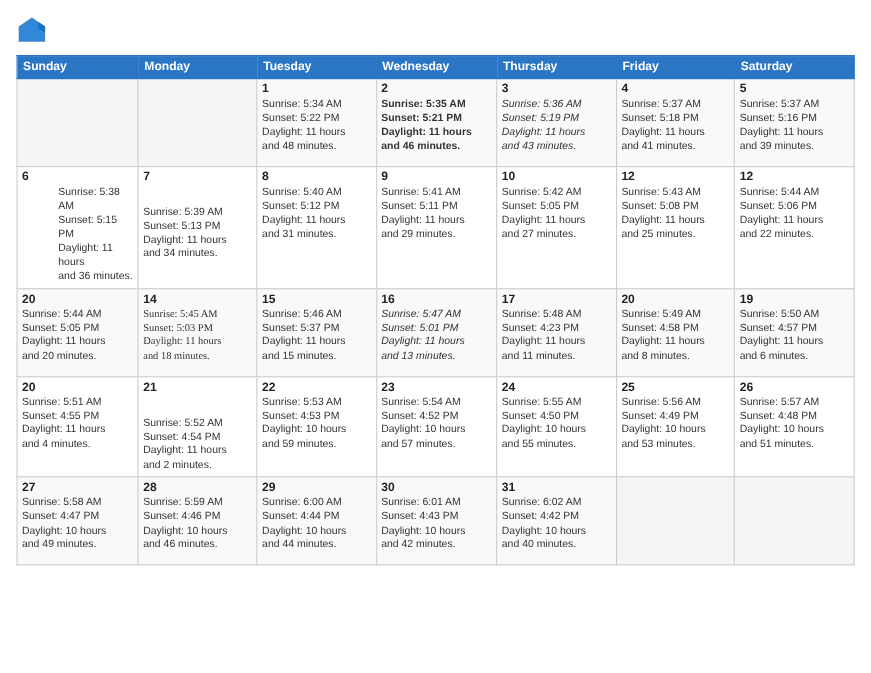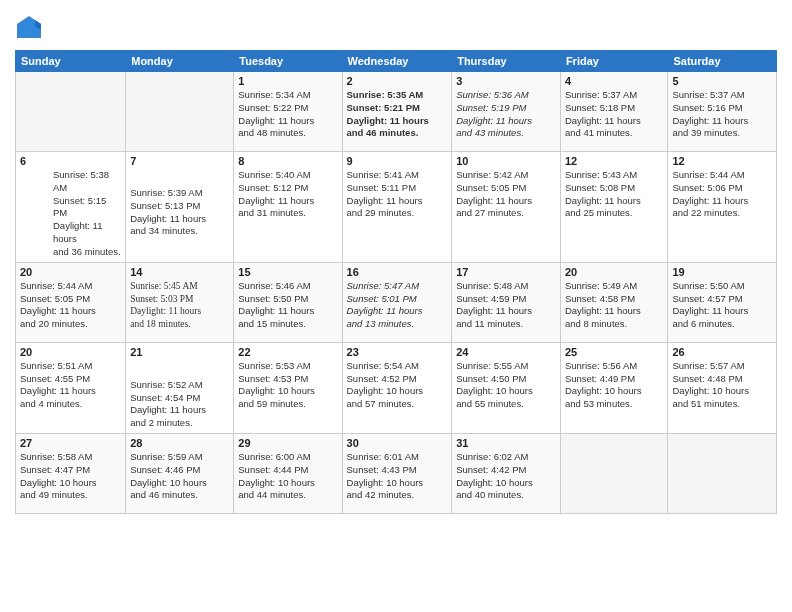--- a/index.html
+++ b/index.html
@@ -241,35 +241,35 @@
           <td>
             <span class="day-num">14</span>
             <div class="day-info" style="white-space: pre-line; font-family: Liberation Serif, serif;">Sunrise: 5:45 AM
 Sunset: 5:03 PM
 Daylight: 11 hours
 and 18 minutes.</div>
           </td>
           <td>
             <span class="day-num">15</span>
             <div class="day-info" style="white-space: pre-line;">Sunrise: 5:46 AM
-Sunset: 5:50 PM
+Sunset: 5:37 PM
 Daylight: 11 hours
 and 15 minutes.</div>
           </td>
           <td>
             <span class="day-num">16</span>
             <div class="day-info" style="white-space: pre-line; font-style: italic;">Sunrise: 5:47 AM
 Sunset: 5:01 PM
 Daylight: 11 hours
 and 13 minutes.</div>
           </td>
           <td>
             <span class="day-num">17</span>
             <div class="day-info" style="white-space: pre-line;">Sunrise: 5:48 AM
-Sunset: 4:59 PM
+Sunset: 4:23 PM
 Daylight: 11 hours
 and 11 minutes.</div>
           </td>
           <td>
             <span class="day-num">20</span>
             <div class="day-info" style="white-space: pre-line;">Sunrise: 5:49 AM
 Sunset: 4:58 PM
 Daylight: 11 hours
 and 8 minutes.</div>
           </td>

